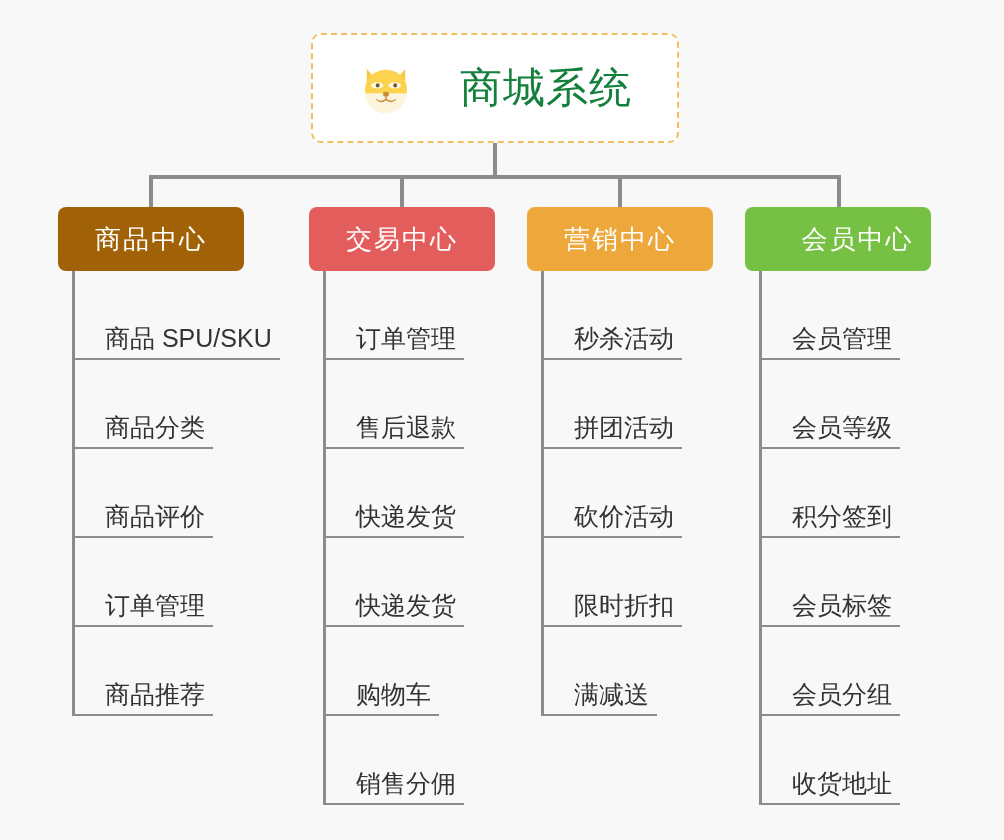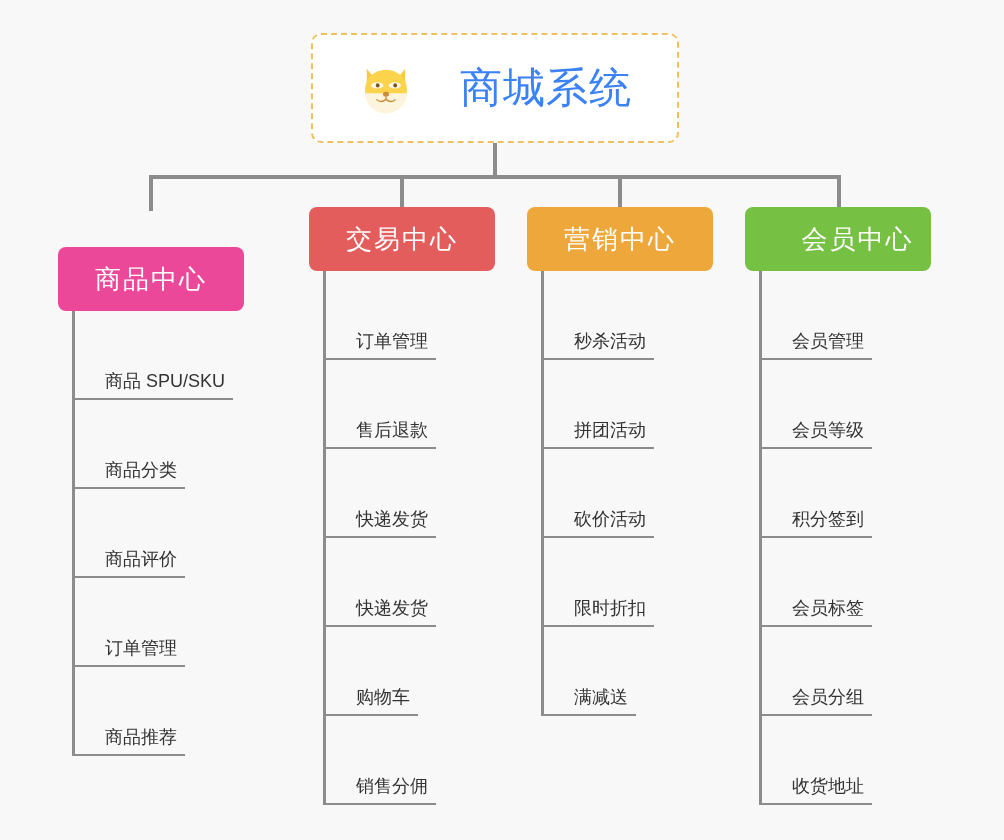--- a/index.html
+++ b/index.html
@@ -114,21 +114,21 @@
   .leaf {
     position: relative;
     height: 89px;
     display: flex;
     align-items: flex-end;
     justify-content: flex-start;
   }
   .leaf-label {
     display: inline-block;
     padding: 0 8px 6px 30px;
-    font-size: 18px;
+    font-size: 25px;
     line-height: 1.1;
     color: #333333;
     white-space: nowrap;
     border-bottom: 2px solid #8c8c8c;
     margin-left: -3px;
     padding-left: 33px;
   }
 </style>
 </head>
 <body style="background: rgb(248, 248, 248);">
@@ -143,32 +143,32 @@
       <path d="M8 38 a24 23 0 0 0 48 0 Z" fill="#fdf4dd"></path>
       <ellipse cx="22" cy="29" rx="7" ry="3.6" fill="#fdf8e8"></ellipse>
       <ellipse cx="42" cy="29" rx="7" ry="3.6" fill="#fdf8e8"></ellipse>
       <ellipse cx="22.5" cy="29" rx="2.2" ry="2.4" fill="#7a5520"></ellipse>
       <ellipse cx="42.5" cy="29" rx="2.2" ry="2.4" fill="#7a5520"></ellipse>
       <ellipse cx="32" cy="39" rx="3.4" ry="2.6" fill="#c98b3a"></ellipse>
       <path d="M32 41.5 L32 45" stroke="#c98b3a" stroke-width="1.6" fill="none"></path>
       <path d="M32 45 q-6 5 -11 0" stroke="#c98b3a" stroke-width="1.6" fill="none"></path>
       <path d="M32 45 q6 5 11 0" stroke="#c98b3a" stroke-width="1.6" fill="none"></path>
     </svg>
-    <span class="root-title" style="color: #3b82f6; margin-left: 32px;">商城系统</span>
+    <span class="root-title" style="color: #15803d; margin-left: 32px;">商城系统</span>
   </div>
 
   <div class="conn conn-stem" style="background: rgb(140, 140, 140);"></div>
   <div class="conn conn-bar" style="background: rgb(140, 140, 140);"></div>
   <div class="conn conn-drop d1" style="background: rgb(140, 140, 140);"></div>
   <div class="conn conn-drop d2" style="background: rgb(140, 140, 140);"></div>
   <div class="conn conn-drop d3" style="background: rgb(140, 140, 140);"></div>
   <div class="conn conn-drop d4" style="background: rgb(140, 140, 140);"></div>
 
   <div class="column col-1">
-    <div class="cat-box" style="background: #ec4899; margin-top: 40px;">
+    <div class="cat-box" style="background: #a16207;">
       <span>商品中心</span>
     </div>
     <div class="leaves" style="border-left-color: rgb(140, 140, 140);">
       <div class="leaf">
           <span class="leaf-label" style="border-bottom-color: rgb(140, 140, 140);">商品 SPU/SKU</span>
         </div>
       <div class="leaf">
           <span class="leaf-label" style="border-bottom-color: rgb(140, 140, 140);">商品分类</span>
         </div>
       <div class="leaf">

